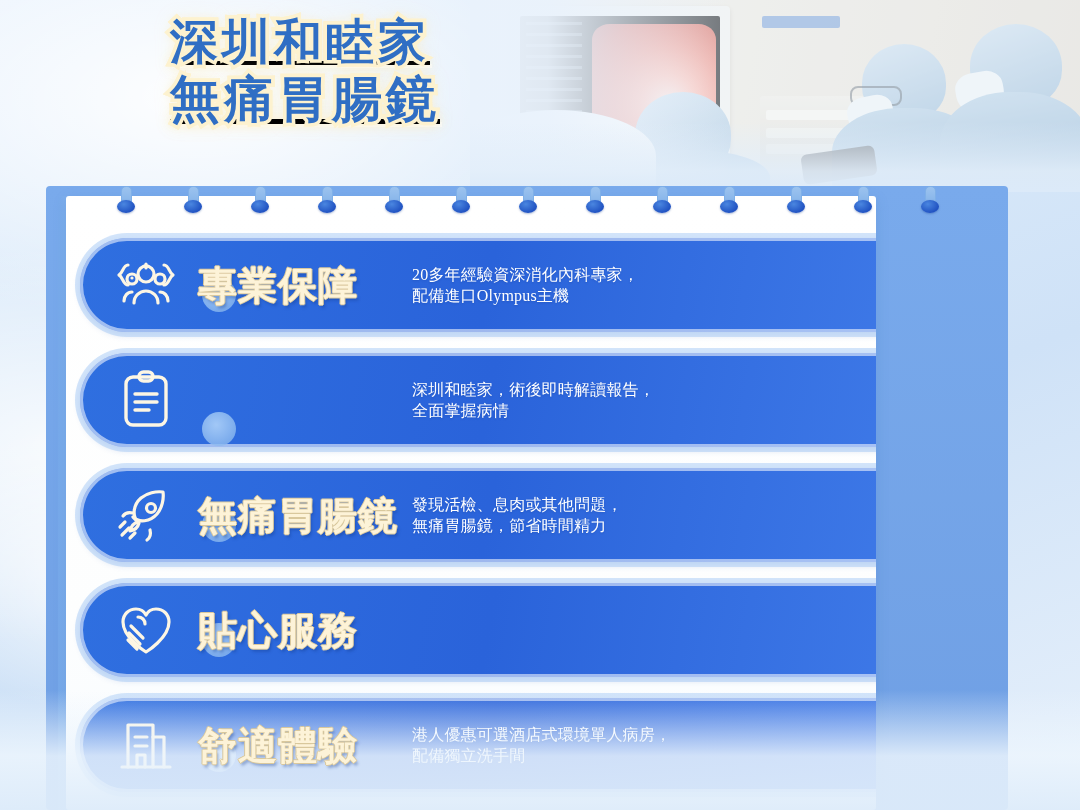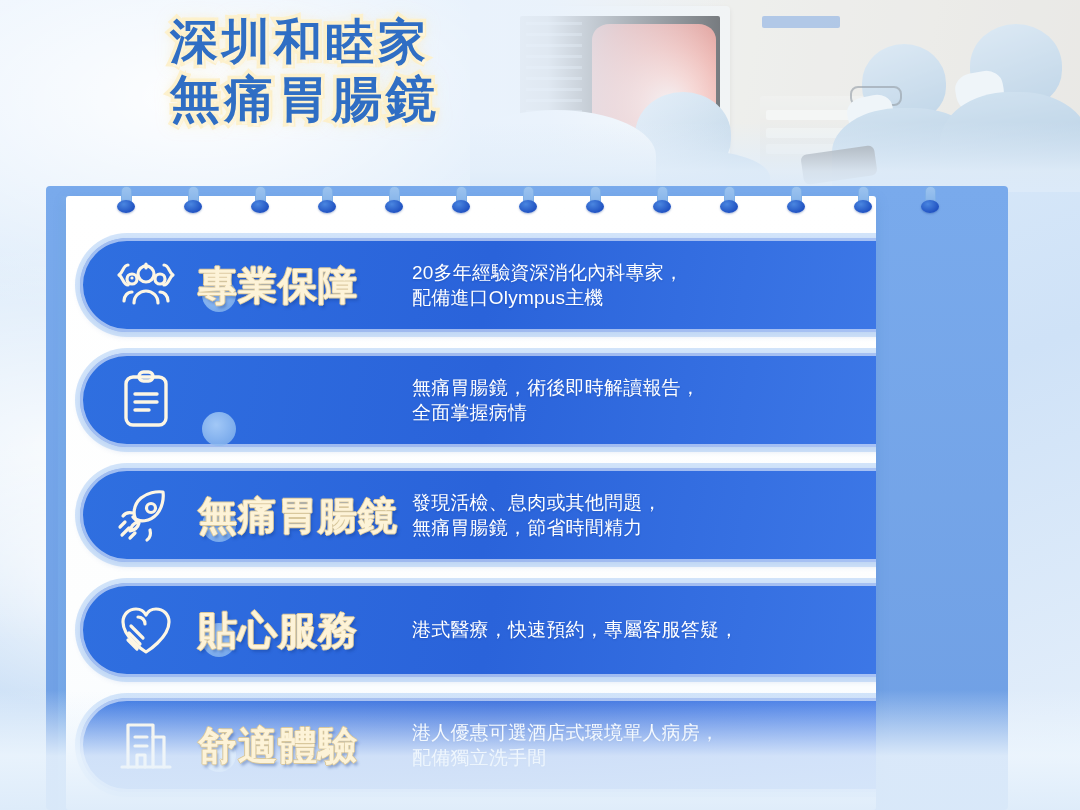--- a/index.html
+++ b/index.html
@@ -73,21 +73,21 @@
   .staff-front{position:absolute;left:-14px;top:110px;width:200px;height:92px;
     background:linear-gradient(180deg,#fdfdfd,#eef0f1);border-radius:50% 50% 12% 12%;}
   .hero-scope{position:absolute;left:332px;top:150px;width:74px;height:30px;background:#3f4246;border-radius:6px;transform:rotate(-8deg);opacity:.85;}
   .hero-fade-left{position:absolute;left:0;top:0;width:260px;height:100%;
     background:linear-gradient(90deg,#e9f2fc 0%,rgba(233,242,252,.92) 30%,rgba(233,242,252,.45) 65%,rgba(233,242,252,0) 100%);}
   .hero-fade-bottom{position:absolute;left:0;bottom:0;width:100%;height:70px;
     background:linear-gradient(180deg,rgba(226,238,250,0) 0%,rgba(226,238,250,.85) 70%,#dceaf9 100%);}
   .hero-wash{position:absolute;inset:0;background:rgba(240,247,253,.42);}
 
   
-  .title-wrap{position:absolute;left:170px;top:14px;z-index:6;}
+  .title-wrap{position:absolute;left:170px;top:14px;z-index:6;text-decoration:underline;}
   .title-line{
     font-family:"DejaVu Sans","Liberation Sans",sans-serif;
     font-size:48px;font-weight:700;letter-spacing:4px;line-height:1.14;
     color:#2f6ec4;
     -webkit-text-stroke:7px #fdf2cf;
     paint-order:stroke fill;
     text-shadow:
       0 0 10px rgba(253,240,200,.95),
       0 0 18px rgba(253,240,200,.7),
       2px 3px 0 rgba(255,255,255,.55);
@@ -154,22 +154,22 @@
     position:relative;z-index:2;
     font-family:"DejaVu Sans","Liberation Sans",sans-serif;
     font-size:39px;font-weight:700;letter-spacing:1px;line-height:1;
     color:#fdf3d8;
     text-shadow:
       -1px 0 0 #d9c89d, 1px 0 0 #d9c89d, 0 -1px 0 #d9c89d, 0 1px 0 #d9c89d,
       2px 3px 3px rgba(18,58,140,.38);
   }
   .desc{
     flex:1;padding-right:30px;
-    font-family:Liberation Sans, sans-serif;
-    color:#ffffff;font-size:19px;line-height:1.32;font-weight:400;
+    font-family:Liberation Serif, serif;
+    color:#ffffff;font-size:16px;line-height:1.32;font-weight:400;
     letter-spacing:.2px;
     text-shadow:0 1px 2px rgba(20,60,150,.3);
   }
   .desc .l{display:block;white-space:nowrap;}
 </style>
 </head>
 <body>
 
 <div class="bg-sky"></div>
 <div class="bg-cloud"></div>
@@ -250,21 +250,21 @@
         <svg width="54" height="62" viewBox="0 0 54 62" fill="none" stroke="#fdf6e4" stroke-width="3.4" stroke-linecap="round" stroke-linejoin="round">
           <rect x="7" y="8" width="40" height="48" rx="7"></rect>
           <rect x="20" y="3" width="14" height="9" rx="4.5"></rect>
           <path d="M16 25h22M16 33h22M16 41h14"></path>
         </svg>
       </div>
       <div class="head-wrap">
         <span class="head-dot"></span>
       </div>
       <div class="desc">
-        <span class="l">無痛胃腸鏡，術後即時解讀報告，</span>
+        <span class="l">深圳和睦家，術後即時解讀報告，</span>
         <span class="l">全面掌握病情</span>
       </div>
     </div>
 
     <div class="row">
       <div class="icon-box">
         <svg width="64" height="60" viewBox="0 0 64 60" fill="none" stroke="#fdf6e4" stroke-width="3.2" stroke-linecap="round" stroke-linejoin="round">
           <path d="M24 37c-6-6-5-17 3-24 6-5 15-7 22-6 1 7-1 16-6 22-7 8-18 9-24 3z"></path>
           <circle cx="37" cy="23" r="4.5"></circle>
           <path d="M24 37c-4 1-7 4-8 9 5-1 8-4 9-8"></path>
@@ -289,21 +289,20 @@
           <path d="M33 52S10 38 10 22c0-8 6-13 13-13 4 0 8 2 10 6 2-4 6-6 10-6 7 0 13 5 13 13 0 16-23 30-23 30z"></path>
           <path d="M18 26l12 12M16 33l11 11M15 40l9 9"></path>
           <path d="M25 17c4 0 7 3 7 7"></path>
         </svg>
       </div>
       <div class="head-wrap">
         <span class="head-dot"></span>
         <span class="head">貼心服務</span>
       </div>
       <div class="desc">
-        <span class="l">港式醫療，快速預約，專屬客服答疑，</span>
       </div>
     </div>
 
     <div class="row">
       <div class="icon-box">
         <svg width="62" height="60" viewBox="0 0 62 60" fill="none" stroke="#fdf6e4" stroke-width="3.2" stroke-linecap="round" stroke-linejoin="round">
           <path d="M13 52V10h25v42"></path>
           <path d="M38 22h11v30"></path>
           <path d="M20 22h12M20 31h12"></path>
           <path d="M22 52V40h8v12"></path>

